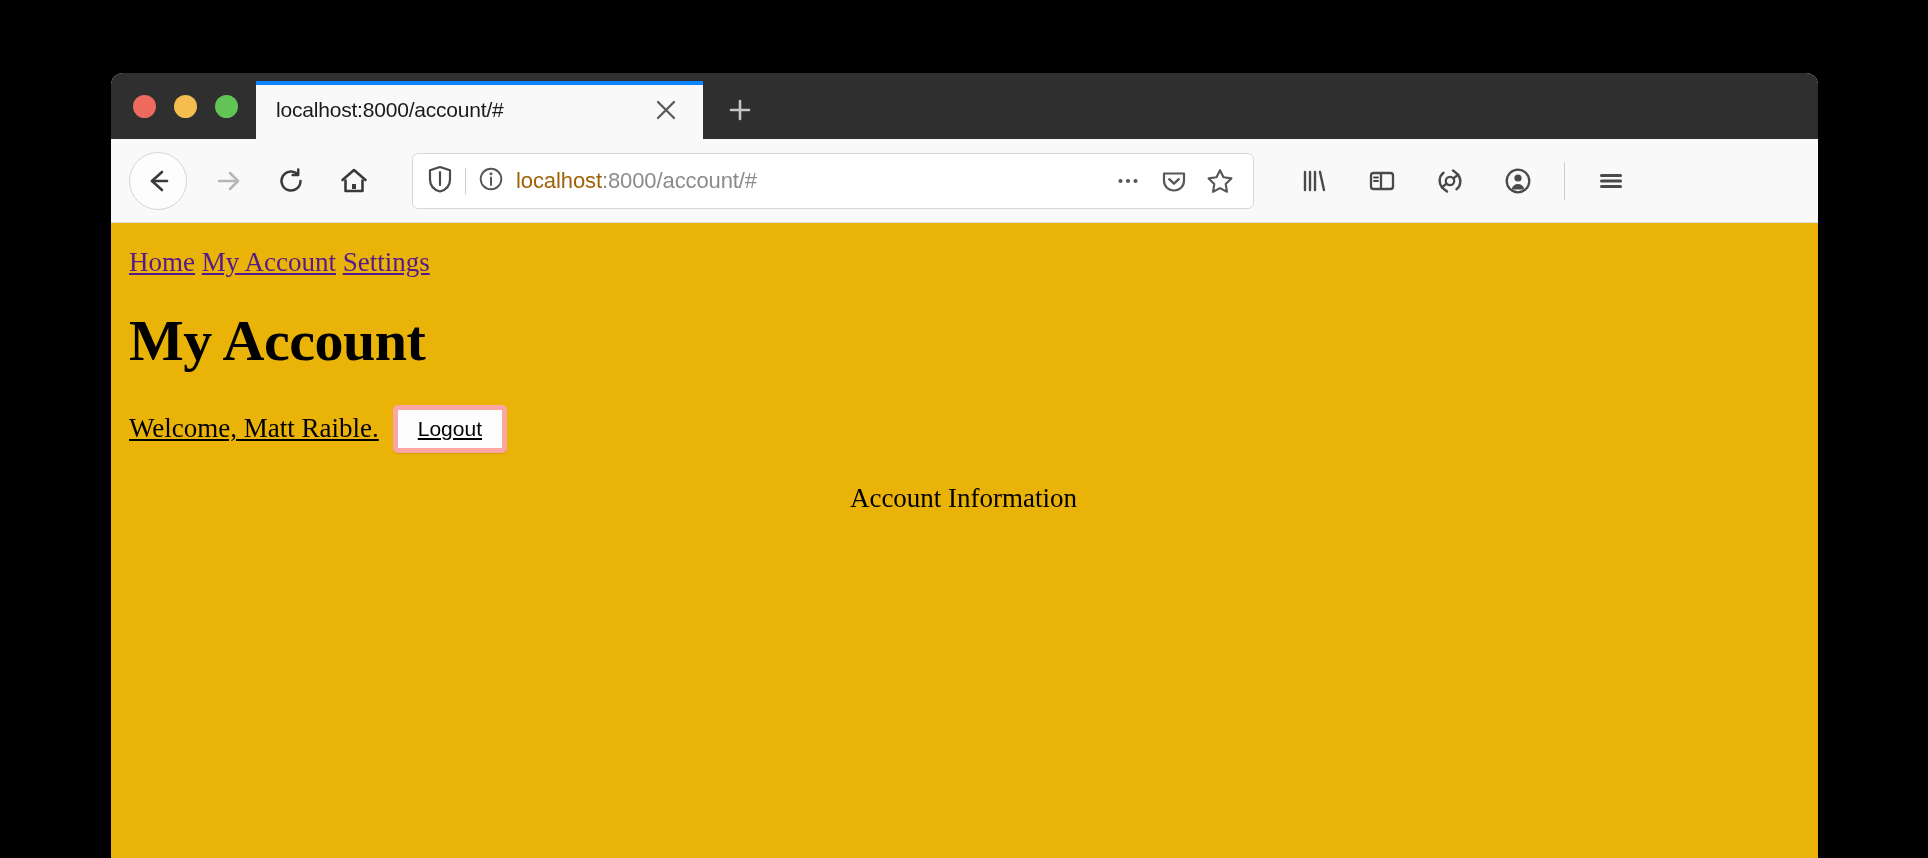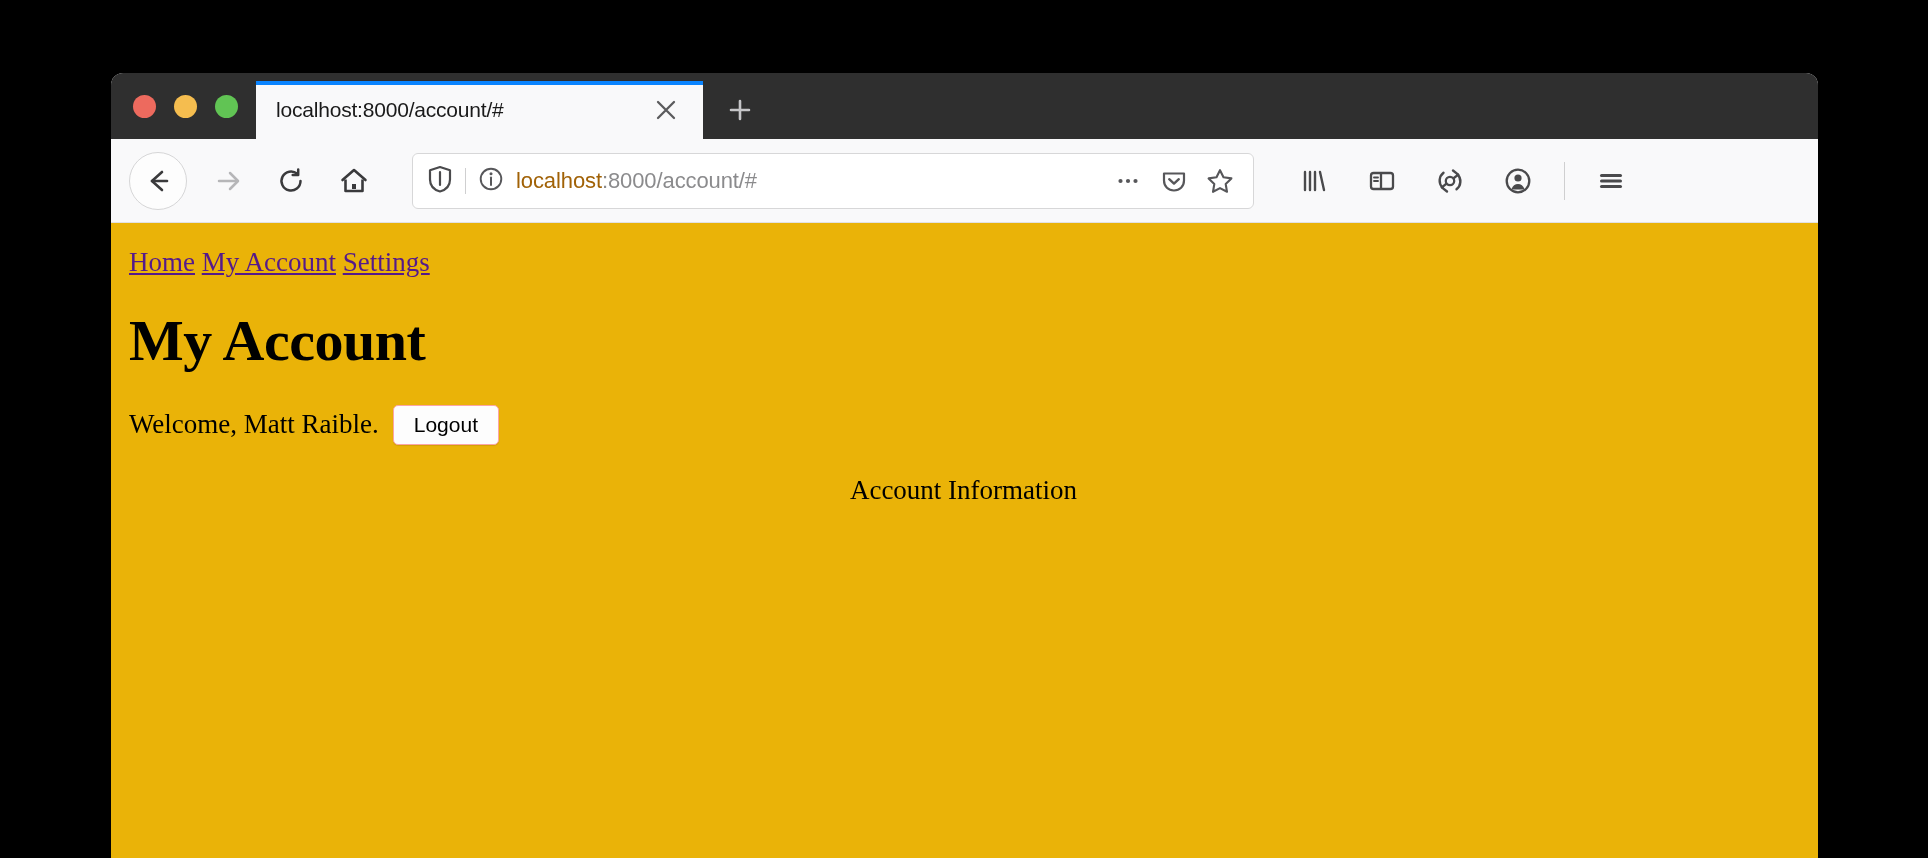--- a/index.html
+++ b/index.html
@@ -237,33 +237,34 @@
     font-weight: bold;
     color: #000000;
     margin: 33px 0 33px 0;
     line-height: 1.05;
     letter-spacing: -0.5px;
   }
   #welcome-row {
     display: flex;
     align-items: center;
     margin: 0 0 30px 0;
+    text-decoration: underline;
   }
   #welcome-text {
     font-family: "Liberation Serif", serif;
     font-size: 27px;
     color: #000000;
     white-space: nowrap;
   }
   #logout-button {
     font-family: "Liberation Sans", sans-serif;
     font-size: 21px;
     color: #000000;
     background: #fdfdfd;
-    border: 1px solid #fca5a5;
+    border: 5px solid #fca5a5;
     border-radius: 5px;
     padding: 7px 20px 8px 20px;
     margin-left: 14px;
     box-shadow: 0 1px 1px rgba(0,0,0,0.10);
     line-height: 1.1;
   }
   #account-info {
     font-family: "Liberation Serif", serif;
     font-size: 27px;
     color: #000000;

